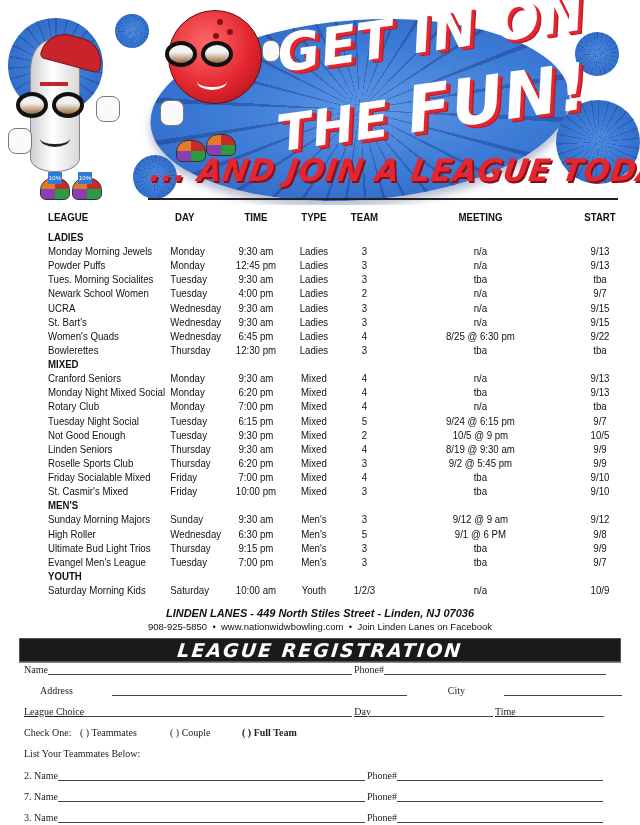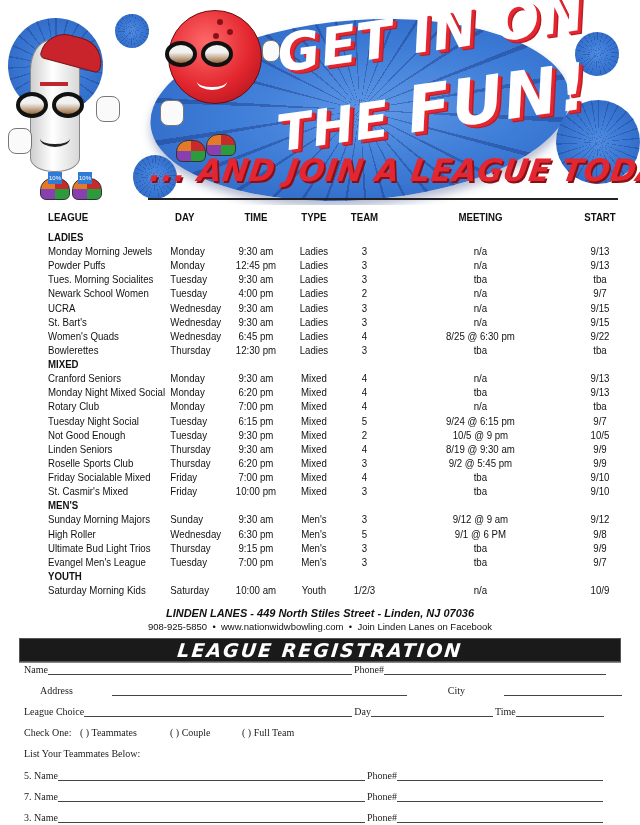--- a/index.html
+++ b/index.html
@@ -381,39 +381,39 @@
     <span class="fblank" style="width:222px;"></span>
   </div>
   <div class="fline" style="left:16px;top:21px;gap:39px;">
     <span class="flabel">Address</span>
     <span class="fblank" style="width:295px;"></span>
     <span class="flabel">City</span>
     <span class="fblank" style="width:118px;"></span>
     <span class="flabel">Zip</span>
     <span class="fblank" style="width:92px;"></span>
   </div>
-  <div class="fline" style="left:0;top:42px;">
+  <div class="fline" style="left:0;top:42px;text-decoration:underline;">
     <span class="flabel">League Choice</span>
     <span class="fblank" style="width:268px;"></span>
     <span class="flabel">Day</span>
     <span class="fblank" style="width:122px;"></span>
     <span class="flabel">Time</span>
     <span class="fblank" style="width:88px;"></span>
   </div>
   <div class="fline" style="left:0;top:63px;width:420px;">
     <span class="check" style="left:0;">Check One:</span>
     <span class="check" style="left:56px;">(    ) Teammates</span>
     <span class="check" style="left:146px;">(    ) Couple</span>
-    <span class="check" style="left:218px;">(    ) Full Team</span>
+    <span class="check" style="left:218px;font-weight:bold;">(    ) Full Team</span>
   </div>
   <div class="fline" style="left:0;top:84px;">
     <span class="flabel">List Your Teammates Below:</span>
   </div>
   <div class="fline" style="left:0;top:106px;">
-    <span class="flabel">5. Name</span>
+    <span class="flabel">2. Name</span>
     <span class="fblank" style="width:307px;"></span>
     <span class="flabel">Phone#</span>
     <span class="fblank" style="width:206px;"></span>
   </div>
   <div class="fline" style="left:0;top:127px;">
     <span class="flabel">7. Name</span>
     <span class="fblank" style="width:307px;"></span>
     <span class="flabel">Phone#</span>
     <span class="fblank" style="width:206px;"></span>
   </div>

